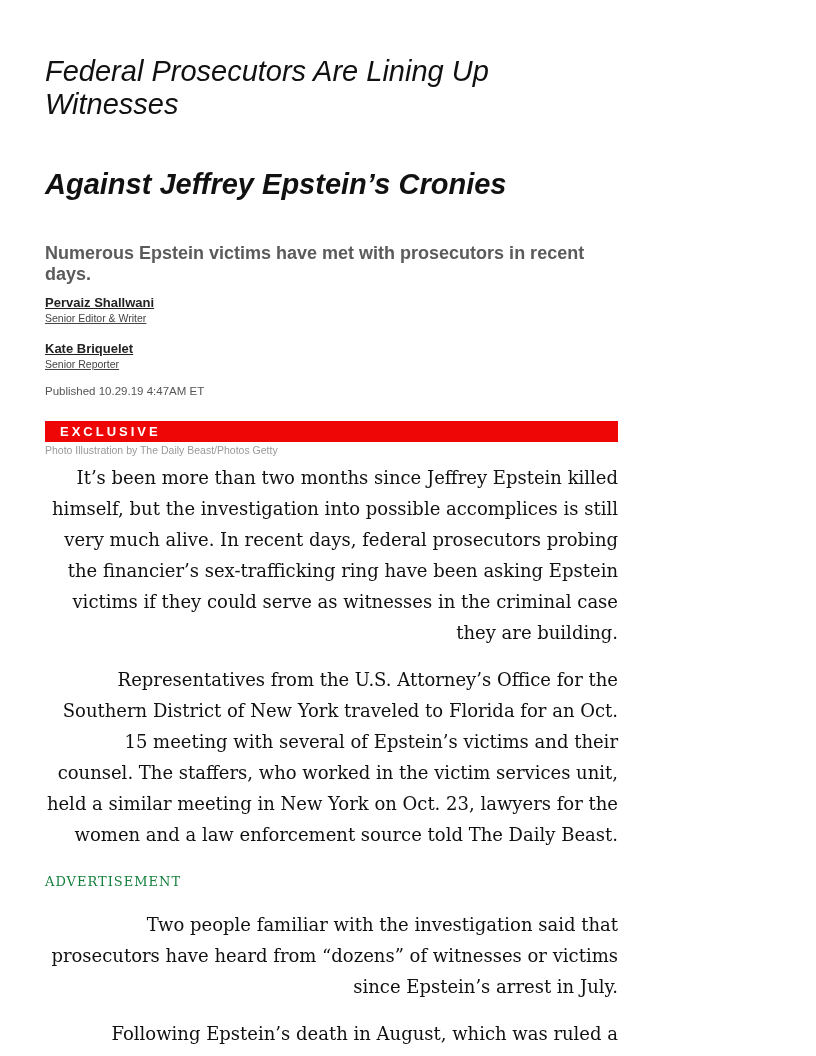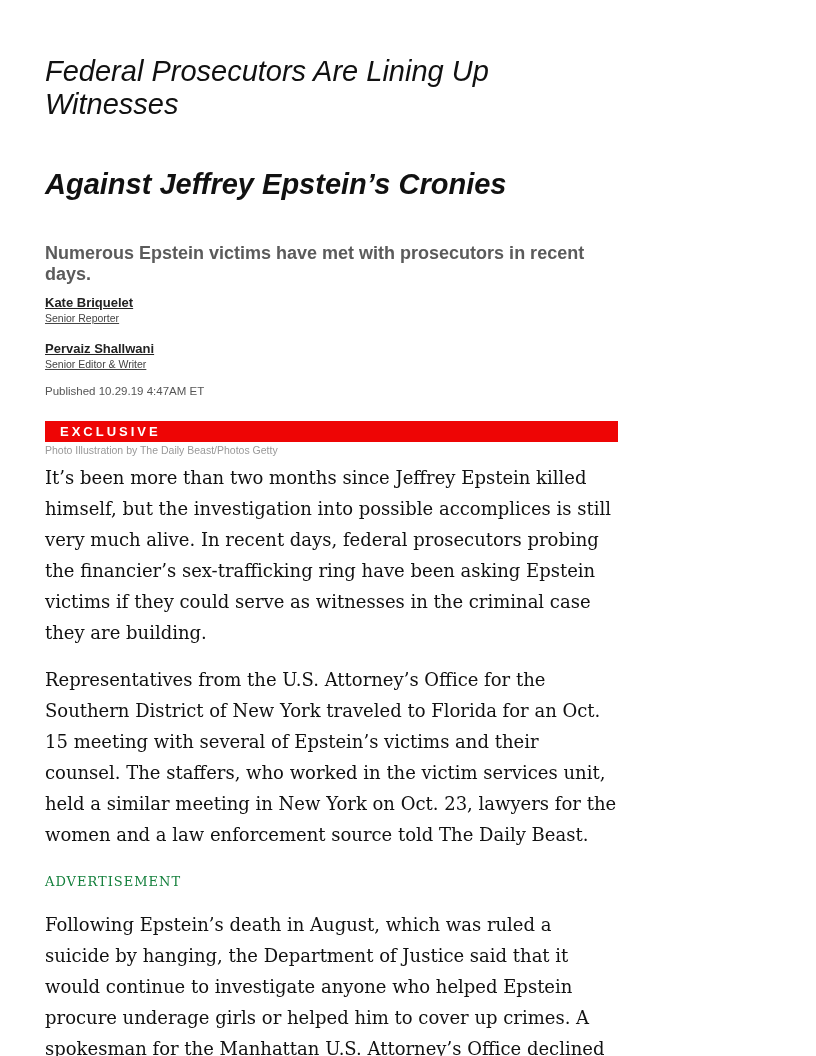--- a/index.html
+++ b/index.html
@@ -74,21 +74,21 @@
     font-size: 10.5px;
     color: #999999;
   }
   .article-body {
     margin-top: 6px;
     font-family: "DejaVu Serif", serif;
     font-size: 18px;
     line-height: 31px;
     color: #111111;
   }
-  .article-body p { margin-bottom: 16px; }
+  .article-body p { margin-bottom: 16px; text-align: right; }
   .ad-label {
     font-family: "DejaVu Serif", serif;
     font-size: 13px;
     letter-spacing: 1px;
     color: #15803d;
     margin-bottom: 12px;
   }
 </style>
 </head>
 <body>
@@ -96,37 +96,38 @@
 <div class="page">
 
   <h1 class="headline headline-line1">Federal Prosecutors Are Lining Up Witnesses</h1>
 
   <h1 class="headline headline-line2">Against Jeffrey Epstein’s Cronies</h1>
 
   <div class="dek">Numerous Epstein victims have met with prosecutors in recent days.</div>
 
   <div class="byline-block">
     <div class="author">
+      <span class="author-name">Pervaiz Shallwani</span>
+      <span class="author-role">Senior Editor &amp; Writer</span>
+    </div>
+    <div class="author">
       <span class="author-name">Kate Briquelet</span>
       <span class="author-role">Senior Reporter</span>
-    </div>
-    <div class="author">
-      <span class="author-name">Pervaiz Shallwani</span>
-      <span class="author-role">Senior Editor &amp; Writer</span>
     </div>
   </div>
 
   <div class="published">Published 10.29.19 4:47AM ET</div>
 
   <div class="badge-bar">
     <span class="badge-text">EXCLUSIVE</span>
   </div>
 
   <div class="photo-credit">Photo Illustration by The Daily Beast/Photos Getty</div>
 
   <div class="article-body">
     <p>It’s been more than two months since Jeffrey Epstein killed himself, but the investigation into possible accomplices is still very much alive. In recent days, federal prosecutors probing the financier’s sex-trafficking ring have been asking Epstein victims if they could serve as witnesses in the criminal case they are building.</p>
     <p>Representatives from the U.S. Attorney’s Office for the Southern District of New York traveled to Florida for an Oct. 15 meeting with several of Epstein’s victims and their counsel. The staffers, who worked in the victim services unit, held a similar meeting in New York on Oct. 23, lawyers for the women and a law enforcement source told The Daily Beast.</p>
     <div class="ad-label">ADVERTISEMENT</div>
+    <p>Two people familiar with the investigation said that prosecutors have heard from “dozens” of witnesses or victims since Epstein’s arrest in July.</p>
     <p>Following Epstein’s death in August, which was ruled a suicide by hanging, the Department of Justice said that it would continue to investigate anyone who helped Epstein procure underage girls or helped him to cover up crimes. A spokesman for the Manhattan U.S. Attorney’s Office declined to comment on where the probe stands, only saying that the “investigation is continuing.”</p>
   </div>
 
 </div>
 
 </body></html>

